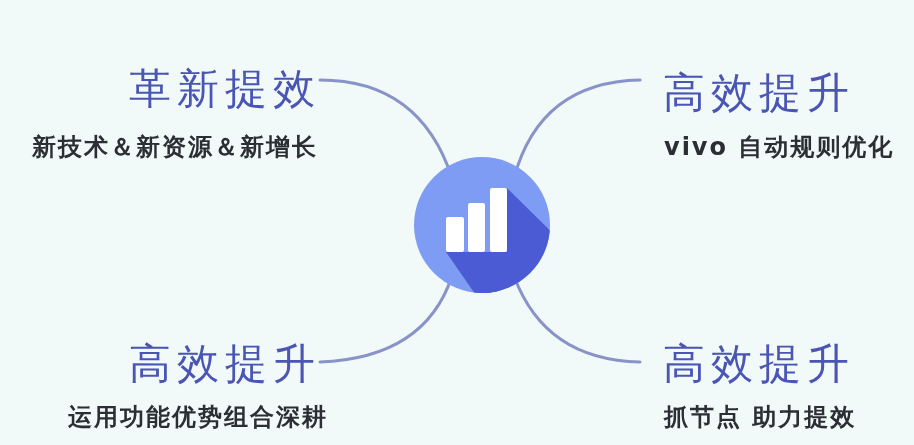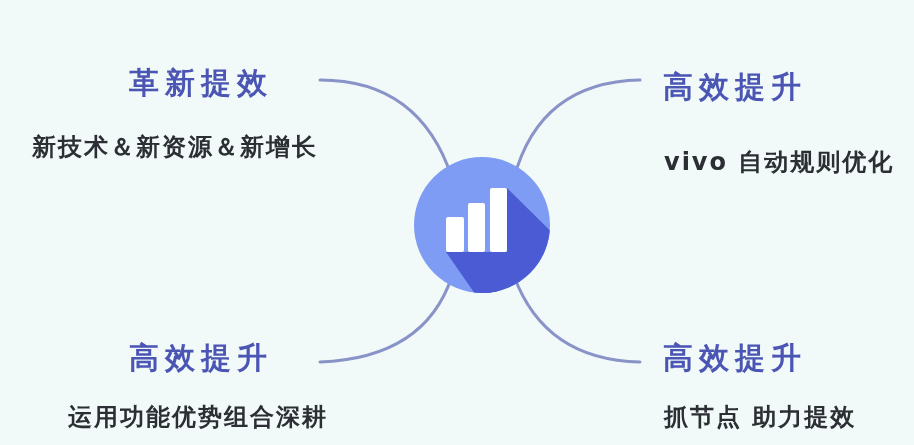--- a/index.html
+++ b/index.html
@@ -7,21 +7,21 @@
     width: 914px; height: 445px; overflow: hidden;
     background: #f1f9f9;
     position: relative;
     font-family: "DejaVu Sans", sans-serif;
   }
   .stage { position: absolute; left: 0; top: 0; width: 914px; height: 445px; }
   svg.lines { position: absolute; left: 0; top: 0; }
   .node { position: absolute; }
   .title {
     position: absolute;
-    font-size: 30px; font-weight: bold; color: #4a55b4;
+    font-size: 42px; font-weight: normal; color: #4a55b4;
     letter-spacing: 6px; white-space: nowrap; line-height: 1;
   }
   .sub {
     position: absolute;
     font-size: 24px; font-weight: bold; color: #2b2e33;
     letter-spacing: 2px; white-space: nowrap; line-height: 1;
   }
 </style>
 </head>
 <body>
@@ -51,21 +51,21 @@
     </g>
   </svg>
 
   <div class="node">
     <div class="title" style="left:129px; top:68px;">革新提效</div>
     <div class="sub" style="left:32px; top:135px;">新技术＆新资源＆新增长</div>
   </div>
 
   <div class="node">
     <div class="title" style="left:663px; top:72px;">高效提升</div>
-    <div class="sub" style="left:664px; top:150px;">vivo 自动规则优化</div>
+    <div class="sub" style="left:664px; top:135px;">vivo 自动规则优化</div>
   </div>
 
   <div class="node">
     <div class="title" style="left:129px; top:343px;">高效提升</div>
     <div class="sub" style="left:68px; top:405px;">运用功能优势组合深耕</div>
   </div>
 
   <div class="node">
     <div class="title" style="left:663px; top:343px;">高效提升</div>
     <div class="sub" style="left:664px; top:405px;">抓节点 助力提效</div>

